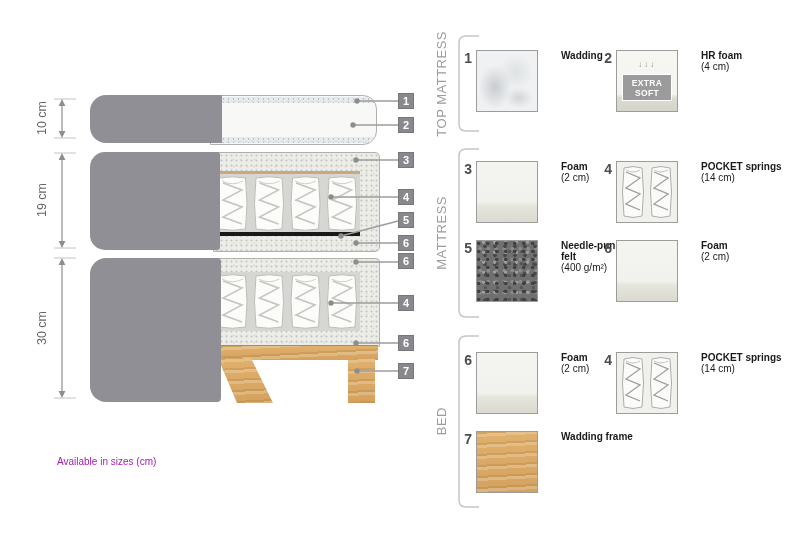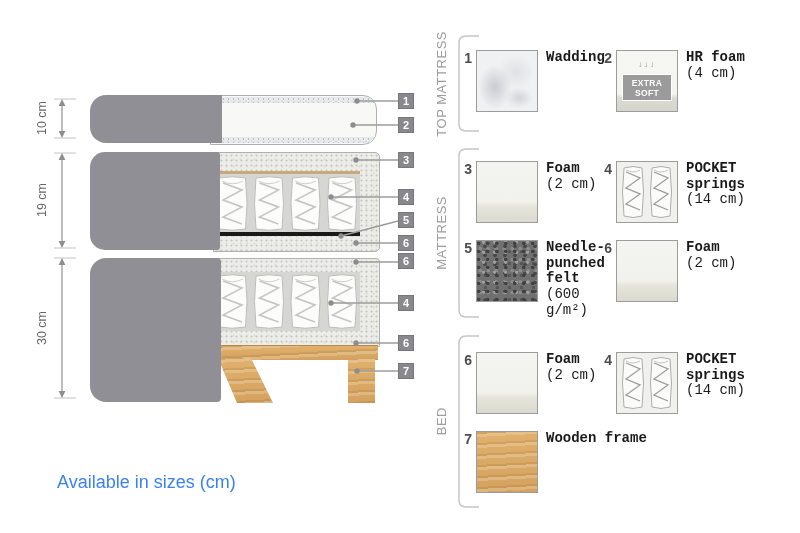--- a/index.html
+++ b/index.html
@@ -47,21 +47,21 @@
   .vtext{writing-mode:vertical-rl;transform:rotate(180deg);white-space:nowrap;}
   .dimlabel{color:#666;font-size:12.5px;}
 
   
   .vwrap{position:absolute;left:430px;width:22px;display:flex;align-items:center;justify-content:center;}
   .vtitle{color:#9c9c9c;font-size:13px;letter-spacing:0.5px;}
 
   .leg-item{position:absolute;display:flex;align-items:flex-start;gap:4px;}
   .leg-num{width:14px;text-align:right;font-weight:bold;color:#4c4c4c;font-size:14px;line-height:1;padding-top:1px;}
   .leg-swatch{width:62px;height:62px;border:1px solid #9c9c9c;box-sizing:border-box;position:relative;overflow:hidden;flex:0 0 auto;}
-  .leg-label{width:104px;margin-left:4px;font-size:14px;line-height:1.12;color:#1a1a1a;font-family:Liberation Mono, monospace;}
+  .leg-label{width:104px;margin-left:19px;font-size:10px;line-height:1.12;color:#1a1a1a;}
   .leg-label.narrow{width:82px;}
   .leg-label.wide{width:140px;}
   .leg-name{font-weight:bold;display:block;}
   .leg-detail{display:block;font-weight:normal;}
 
   .wadding-tex{background:
       radial-gradient(closest-side at 30% 60%, #c9ccd0, rgba(233,235,237,0) 92%),
       radial-gradient(closest-side at 65% 35%, #dfe2e4, rgba(238,240,242,0) 85%),
       radial-gradient(closest-side at 70% 78%, #d3d6d9, rgba(240,241,243,0) 80%),
       #eff1f2;}
@@ -76,21 +76,21 @@
       background-size:9px 8px,11px 10px,10px 9px,8px 11px,12px 12px;background-color:#707070;}
 
   .hr-badge{position:absolute;left:5px;right:5px;top:23px;background:#9b9b9b;color:#fff;
             font-size:8.5px;font-weight:bold;text-align:center;padding:2.5px 0;
             border:1px solid #fff;letter-spacing:0.3px;}
   .hr-arrows{position:absolute;left:0;right:0;text-align:center;color:#8a8a8a;font-size:8px;letter-spacing:2px;}
   .hr-arrows.down{top:9px;}
   .hr-arrows.up{top:42px;}
 
   
-  .sizes-title{position:absolute;left:57px;top:472px;color:#3b82f6;font-size:18px;}
+  .sizes-title{position:absolute;left:57px;top:456px;color:#a21caf;font-size:10px;}
   .sizes-list{position:absolute;left:56px;top:472px;color:#3a3a3a;font-size:13.5px;font-weight:bold;}
 
   svg{display:block;}
   .overlay{position:absolute;left:0;top:0;z-index:4;pointer-events:none;}
 </style>
 </head>
 <body>
 
 <div id="stage">
 
@@ -271,21 +271,21 @@
     <div class="leg-label">
       <span class="leg-name">POCKET springs</span>
       <span class="leg-detail">(14 cm)</span>
     </div>
   </div>
   <div class="leg-item" style="left:458px;top:240px;">
     <span class="leg-num">5</span>
     <div class="leg-swatch felt-tex"></div>
     <div class="leg-label narrow">
       <span class="leg-name">Needle-punched felt</span>
-      <span class="leg-detail">(600 g/m²)</span>
+      <span class="leg-detail">(400 g/m²)</span>
     </div>
   </div>
   <div class="leg-item" style="left:598px;top:240px;">
     <span class="leg-num">6</span>
     <div class="leg-swatch foam-sw"></div>
     <div class="leg-label">
       <span class="leg-name">Foam</span>
       <span class="leg-detail">(2 cm)</span>
     </div>
   </div>
@@ -309,19 +309,19 @@
     </div>
     <div class="leg-label">
       <span class="leg-name">POCKET springs</span>
       <span class="leg-detail">(14 cm)</span>
     </div>
   </div>
   <div class="leg-item" style="left:458px;top:431px;">
     <span class="leg-num">7</span>
     <div class="leg-swatch wood"></div>
     <div class="leg-label wide">
-      <span class="leg-name">Wooden frame</span>
+      <span class="leg-name">Wadding frame</span>
     </div>
   </div>
 
   <div class="sizes-title">Available in sizes (cm)</div>
 
 </div>
 
 </body></html>

